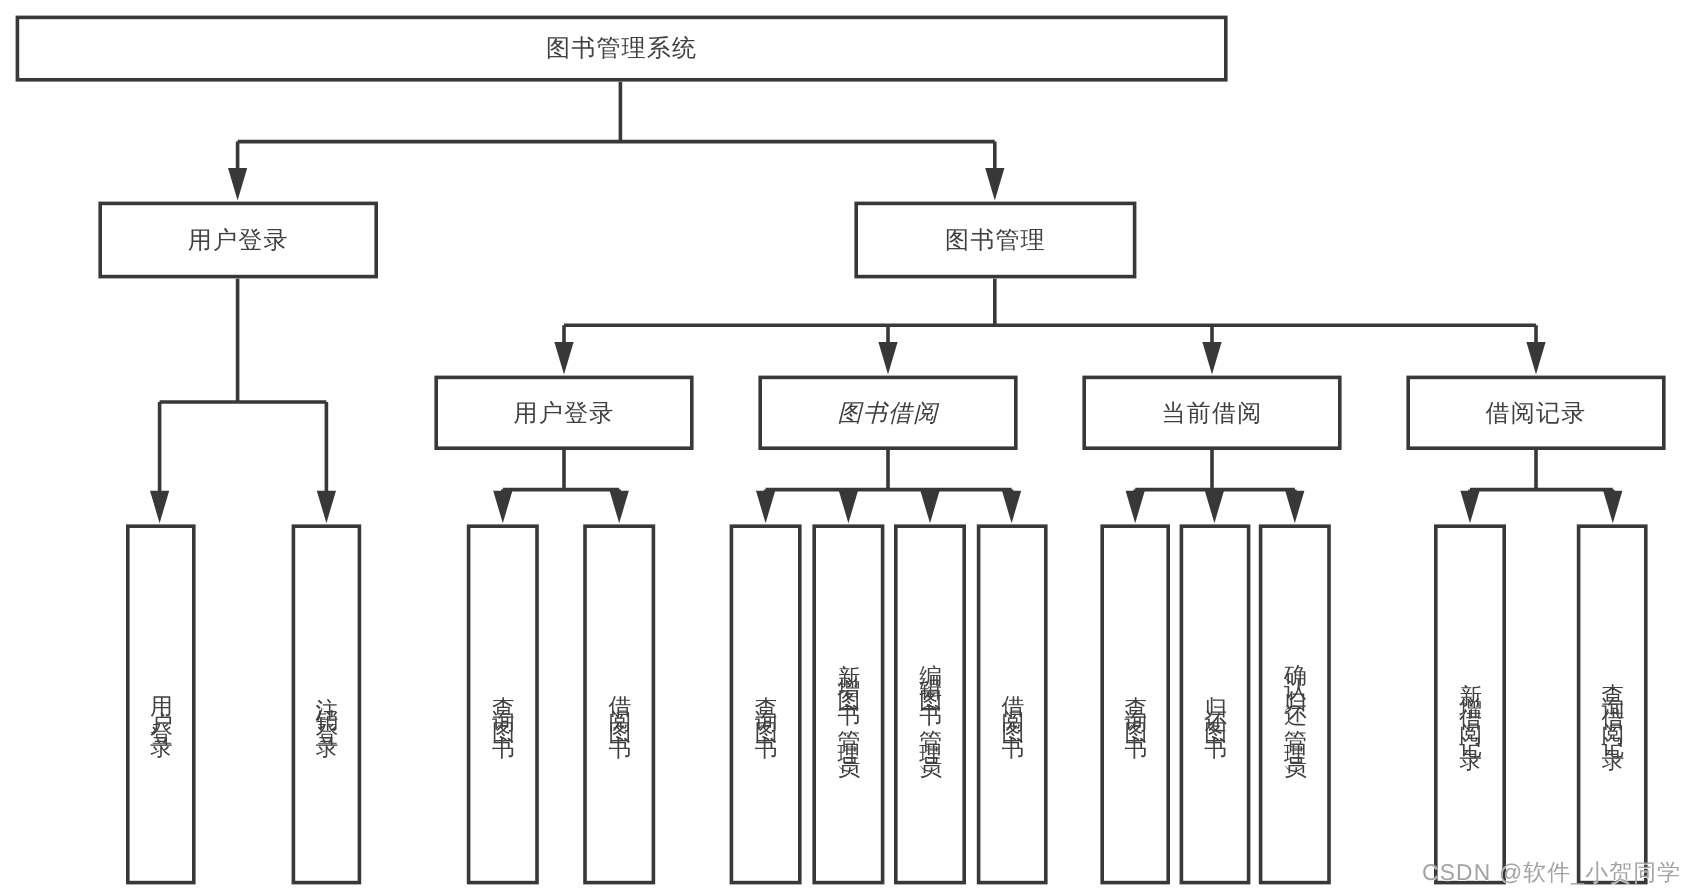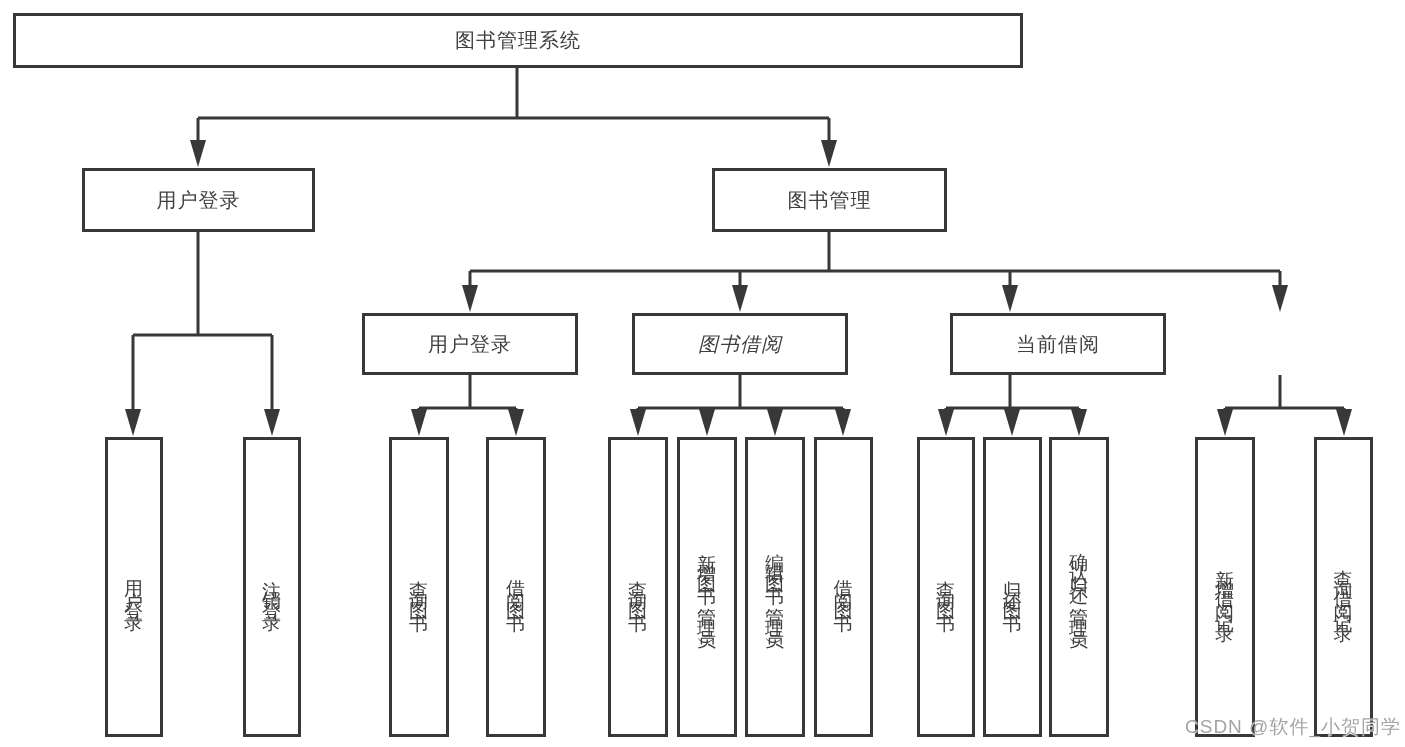--- a/index.html
+++ b/index.html
@@ -98,22 +98,25 @@
   <div class="node h-node" style="left:712px; top:168px; width:235px; height:64px;">
     <span>图书管理</span>
   </div>
 
   <div class="node h-node" style="left:362px; top:313px; width:216px; height:62px;">
     <span>用户登录</span>
   </div>
   <div class="node h-node" style="left:632px; top:313px; width:216px; height:62px;font-style:italic;">
     <span>图书借阅</span>
   </div>
-  <div class="node h-node" style="left:902px; top:313px; width:216px; height:62px;margin-left:48px;">
+  <div class="node h-node" style="left:902px; top:313px; width:216px; height:62px;">
     <span>当前借阅</span>
+  </div>
+  <div class="node h-node" style="left:1172px; top:313px; width:216px; height:62px;">
+    <span>借阅记录</span>
   </div>
 
   <div class="node v-node" style="left:105px; top:437px; width:58px; height:300px;">
     <span class="v-text">用户登录</span>
   </div>
   <div class="node v-node" style="left:243px; top:437px; width:58px; height:300px;">
     <span class="v-text">注销登录</span>
   </div>
 
   <div class="node v-node" style="left:389px; top:437px; width:60px; height:300px;">

